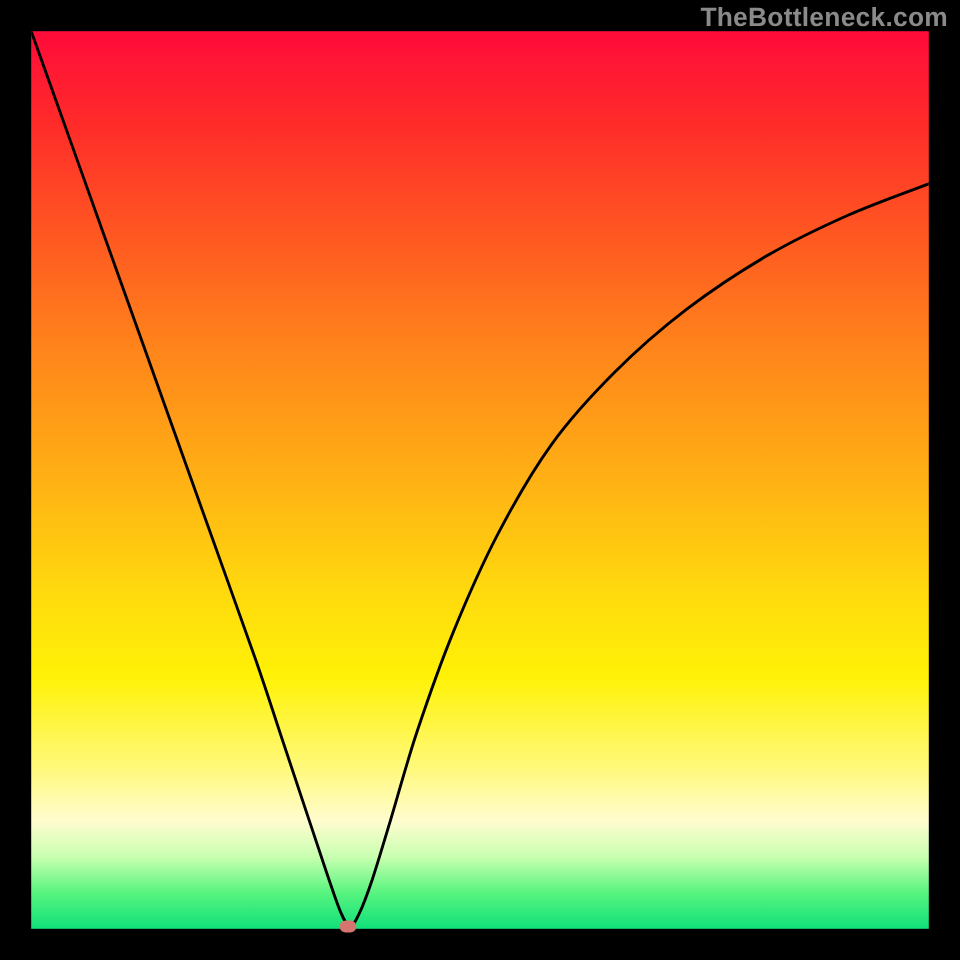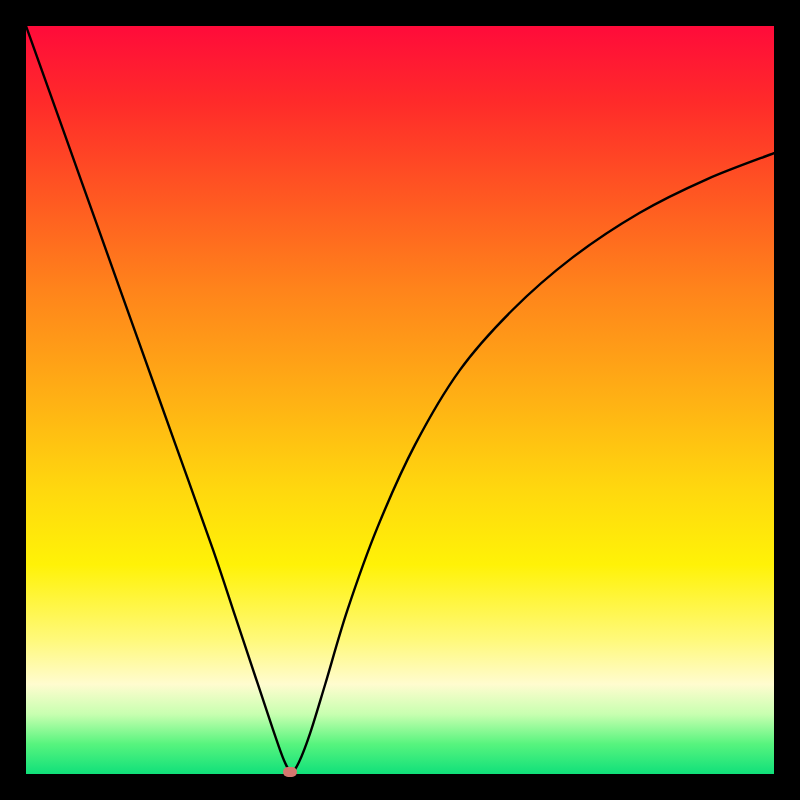--- a/index.html
+++ b/index.html
@@ -61,13 +61,14 @@
 </head>
 <body>
 
 <div class="frame">
   <div class="plot-area">
     <svg class="curve" viewBox="0 0 748 748" preserveAspectRatio="none">
       <path d="M 0.00 0.00 C 6.23 17.45, 24.93 69.81, 37.40 104.72 C 49.87 139.63, 62.33 174.53, 74.80 209.44 C 87.27 244.35, 99.73 279.25, 112.20 314.16 C 124.67 349.07, 137.13 383.97, 149.60 418.88 C 162.07 453.79, 177.03 494.93, 187.00 523.60 C 196.97 552.27, 201.96 568.48, 209.44 590.92 C 216.92 613.36, 225.65 639.54, 231.88 658.24 C 238.11 676.94, 242.48 690.40, 246.84 703.12 C 251.20 715.84, 254.94 727.43, 258.06 734.54 C 261.18 741.64, 263.05 745.51, 265.54 745.76 C 268.03 746.01, 269.90 742.51, 273.02 736.03 C 276.14 729.55, 279.88 719.83, 284.24 706.86 C 288.60 693.89, 292.97 678.81, 299.20 658.24 C 305.43 637.67, 312.91 609.62, 321.64 583.44 C 330.37 557.26, 340.34 528.59, 351.56 501.16 C 362.78 473.73, 375.25 445.06, 388.96 418.88 C 402.67 392.70, 417.63 366.52, 433.84 344.08 C 450.05 321.64, 467.50 302.94, 486.20 284.24 C 504.90 265.54, 524.85 248.09, 546.04 231.88 C 567.23 215.67, 590.92 200.09, 613.36 187.00 C 635.80 173.91, 658.24 163.31, 680.68 153.34 C 703.12 143.37, 736.78 131.52, 748.00 127.16" fill="none" stroke="#000000" stroke-width="2.4" stroke-linecap="round" stroke-linejoin="round"></path>
     </svg>
     <div class="marker" style="left: 264.044px; top: 745.756px; background: rgb(212, 118, 111);"></div>
   </div>
+  <div class="watermark">TheBottleneck.com</div>
 </div>
 
 </body></html>

